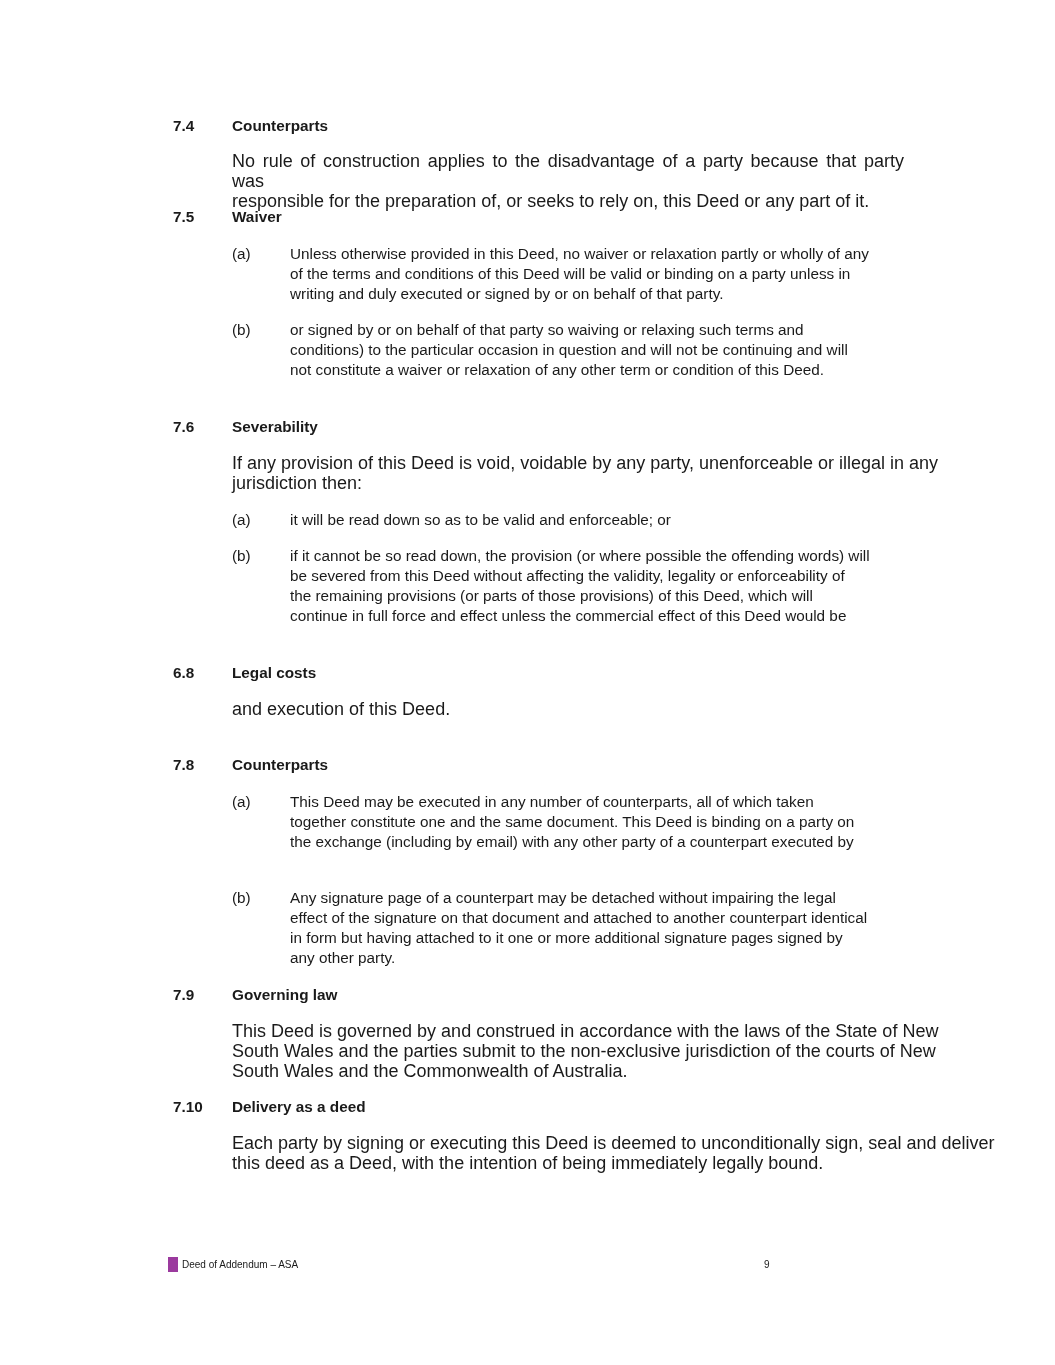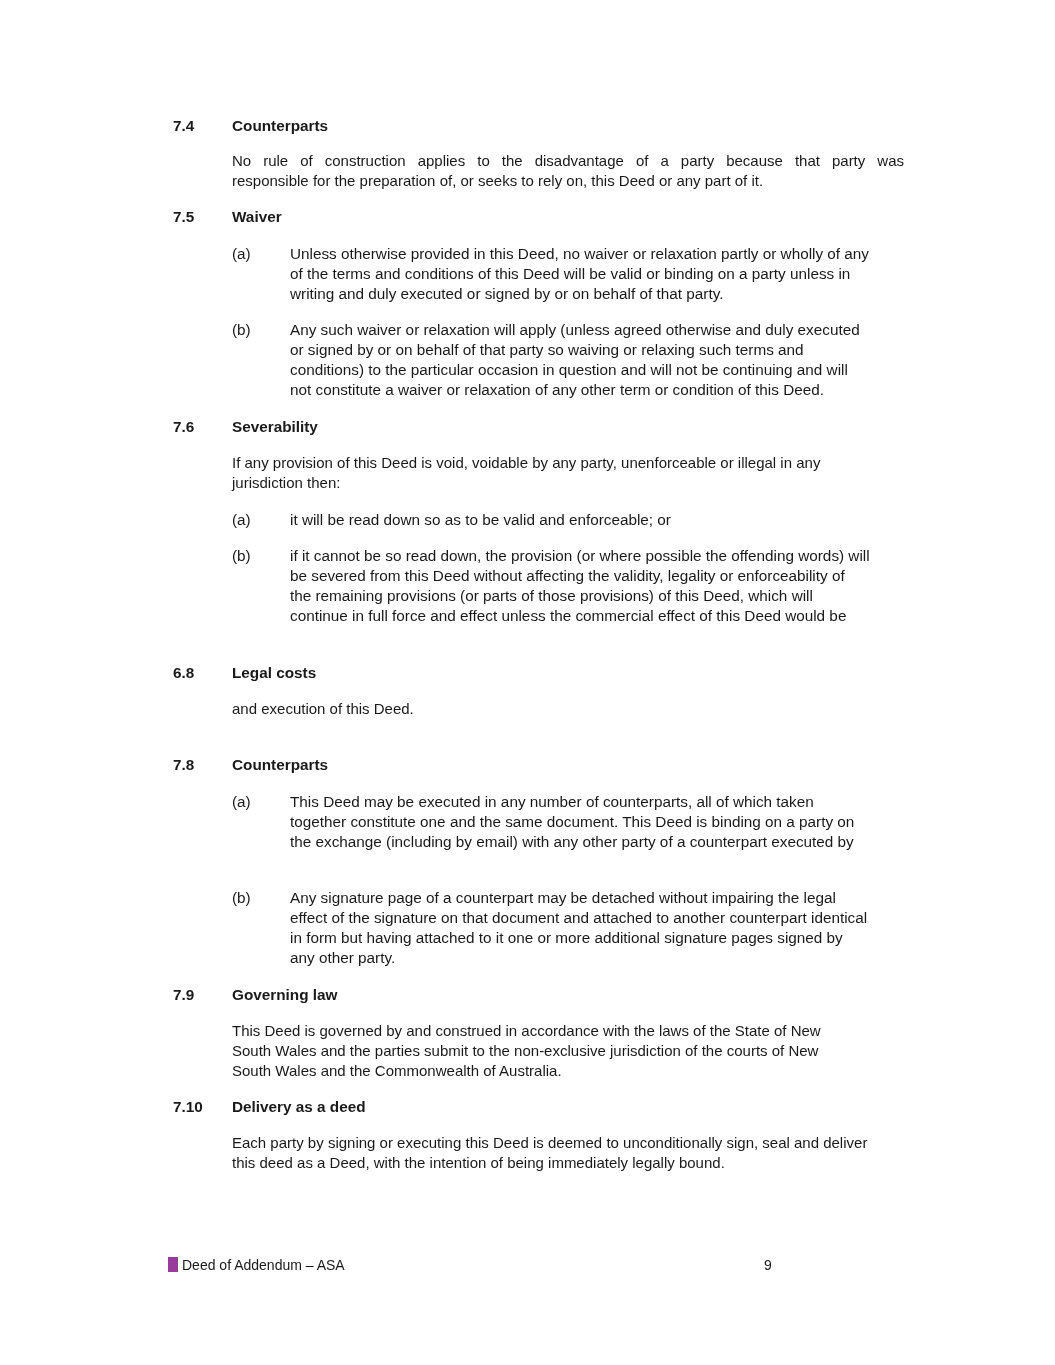--- a/index.html
+++ b/index.html
@@ -2,28 +2,28 @@
 <html><head>
   <meta charset="utf-8">
   <style>
     html, body { margin: 0; padding: 0; background: #ffffff; }
     body { width: 1055px; height: 1365px; position: relative; overflow: hidden;
            font-family: "Liberation Sans", sans-serif; color: #1a1a1a; }
     .page { position: absolute; left: 12px; top: 0; width: 913px; height: 1365px; }
     .heading { position: absolute; left: 161px; font-weight: bold; font-size: 15.3px; line-height: 20px; }
     .heading .num { position: absolute; left: 0; }
     .heading .title { position: absolute; left: 59px; white-space: nowrap; }
-    .para { position: absolute; left: 220px; width: 672px; font-size: 15px; line-height: 20px; }
+    .para { position: absolute; left: 220px; width: 672px; font-size: 18px; line-height: 20px; }
     .para .line { display: block; white-space: nowrap; }
     .para.justify .line.j { text-align: justify; text-align-last: justify; white-space: normal; }
     .item { position: absolute; left: 220px; width: 672px; font-size: 15.3px; line-height: 20px; }
     .item .label { position: absolute; left: 0; top: 0; }
     .item .body { position: absolute; left: 58px; width: 615px; }
     .item .body .line { display: block; white-space: nowrap; }
-    .footer { position: absolute; top: 1257px; left: 156px; width: 620px; height: 16px; font-size: 14px; line-height: 16px; text-align: right; }
+    .footer { position: absolute; top: 1257px; left: 156px; width: 620px; height: 16px; font-size: 10px; line-height: 16px; text-align: right; }
     .footer .marker { position: absolute; left: 0; top: 0; width: 10px; height: 15px; background: #9b3a9e; }
     .footer .doc-title { position: absolute; left: 14px; top: 0; white-space: nowrap; }
     .footer .page-num { position: absolute; left: 596px; top: 0; }
   </style>
 </head>
 <body>
 
 <div class="page">
 
   <div class="heading" style="top:116px;">
@@ -43,21 +43,20 @@
     <span class="label">(a)</span>
     <div class="body">
       <span class="line">Unless otherwise provided in this Deed, no waiver or relaxation partly or wholly of any</span>
       <span class="line">of the terms and conditions of this Deed will be valid or binding on a party unless in</span>
       <span class="line">writing and duly executed or signed by or on behalf of that party.</span>
     </div>
   </div>
   <div class="item" style="top:320px;">
     <span class="label">(b)</span>
     <div class="body">
-      <span class="line">Any such waiver or relaxation will apply (unless agreed otherwise and duly executed</span>
       <span class="line">or signed by or on behalf of that party so waiving or relaxing such terms and</span>
       <span class="line">conditions) to the particular occasion in question and will not be continuing and will</span>
       <span class="line">not constitute a waiver or relaxation of any other term or condition of this Deed.</span>
     </div>
   </div>
 
   <div class="heading" style="top:417px;">
     <span class="num">7.6</span>
     <span class="title">Severability</span>
   </div>

